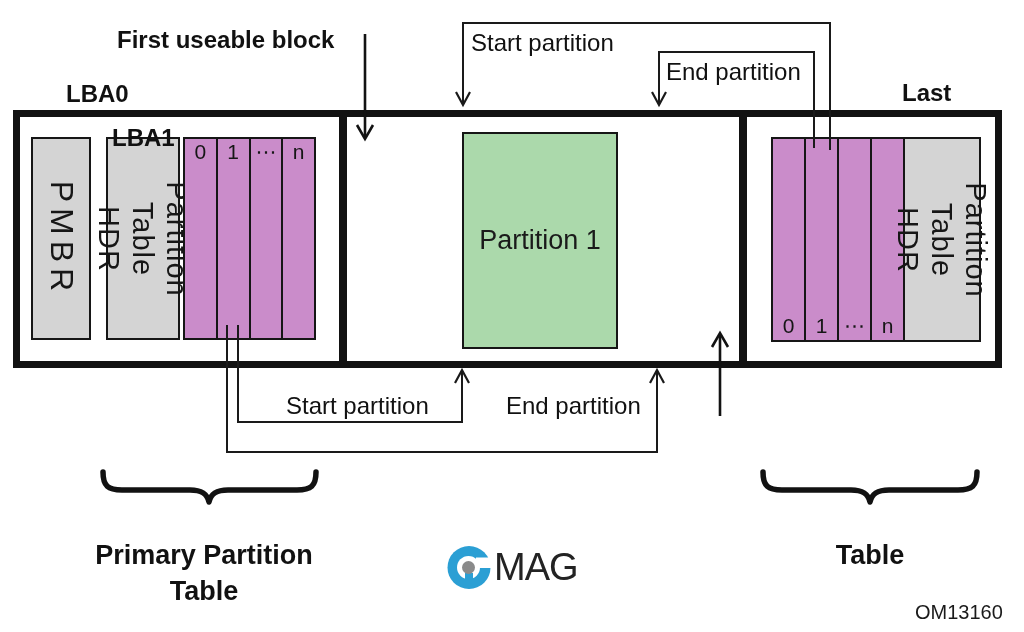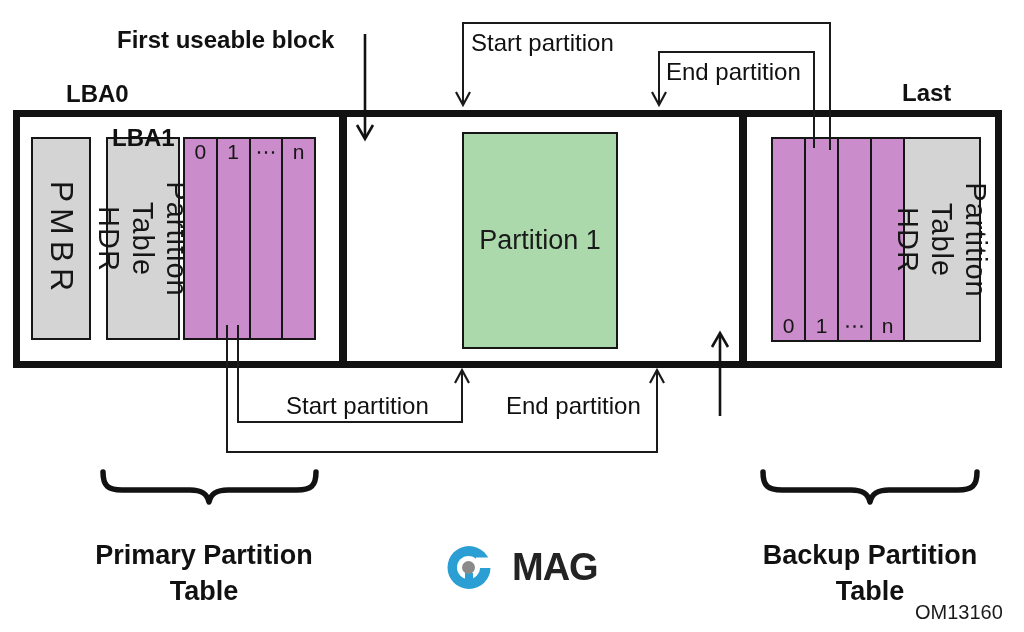--- a/index.html
+++ b/index.html
@@ -51,21 +51,21 @@
   
   .lbl{position:absolute;white-space:nowrap;font-size:24px;color:#111;z-index:3;}
   .lbl.b{font-weight:700;}
   .caption{
     position:absolute;width:292px;text-align:center;font-weight:700;
     font-size:27px;line-height:36px;color:#111;z-index:3;margin-top:28px;
   }
   .figure-code{position:absolute;left:915px;top:601px;font-size:20px;color:#1a1a1a;z-index:3;}
   
   .logo{position:absolute;left:446px;top:544px;display:flex;align-items:flex-start;z-index:3;}
-  .logo-text{font-size:38px;font-weight:700;color:#232323;letter-spacing:-1px;line-height:46px;margin-left:19px;}
+  .logo-text{font-size:38px;font-weight:400;color:#232323;letter-spacing:-1px;line-height:46px;margin-left:1px;}
 </style>
 </head>
 <body>
 
 <div class="canvas">
 
   <div class="disk-bar"></div>
   <div class="divider d1"></div>
   <div class="divider d2"></div>
 
@@ -174,21 +174,20 @@
 
   <div class="lbl" style="left:286px;top:392px;">Start partition</div>
   <div class="lbl" style="left:506px;top:392px;">End partition</div>
 
 
   <div class="caption" style="left:58px;top:509px;">
     <div>Primary Partition</div>
     <div>Table</div>
   </div>
   <div class="caption" style="left:724px;top:509px;">
-    <div>Backup Partition</div>
     <div>Table</div>
   </div>
 
   <div class="logo">
     <svg width="47" height="47" viewBox="0 0 47 47">
       <circle cx="23" cy="23.5" r="21.5" fill="#2b9fd4"></circle>
       <rect x="30" y="13.5" width="17" height="10.5" fill="#ffffff"></rect>
       <circle cx="22.5" cy="23.5" r="11.5" fill="#ffffff"></circle>
       <rect x="19" y="29" width="8" height="10" fill="#2b9fd4"></rect>
       <circle cx="22.5" cy="23.5" r="6.5" fill="#8a8a8a"></circle>

